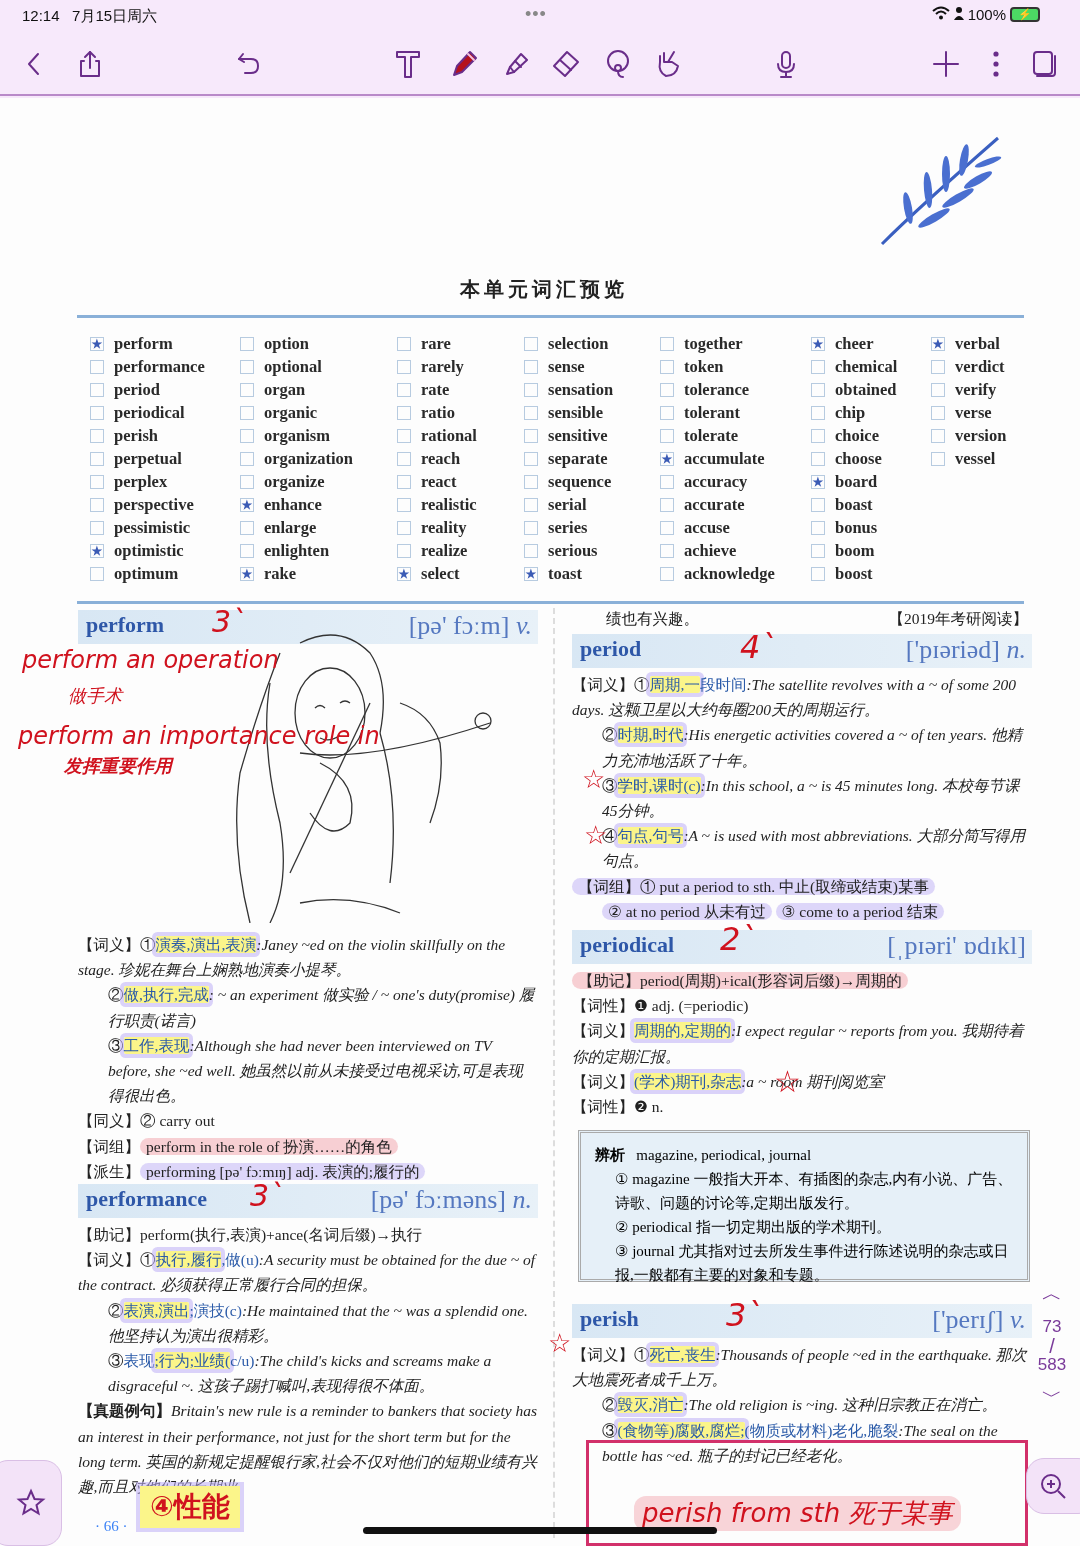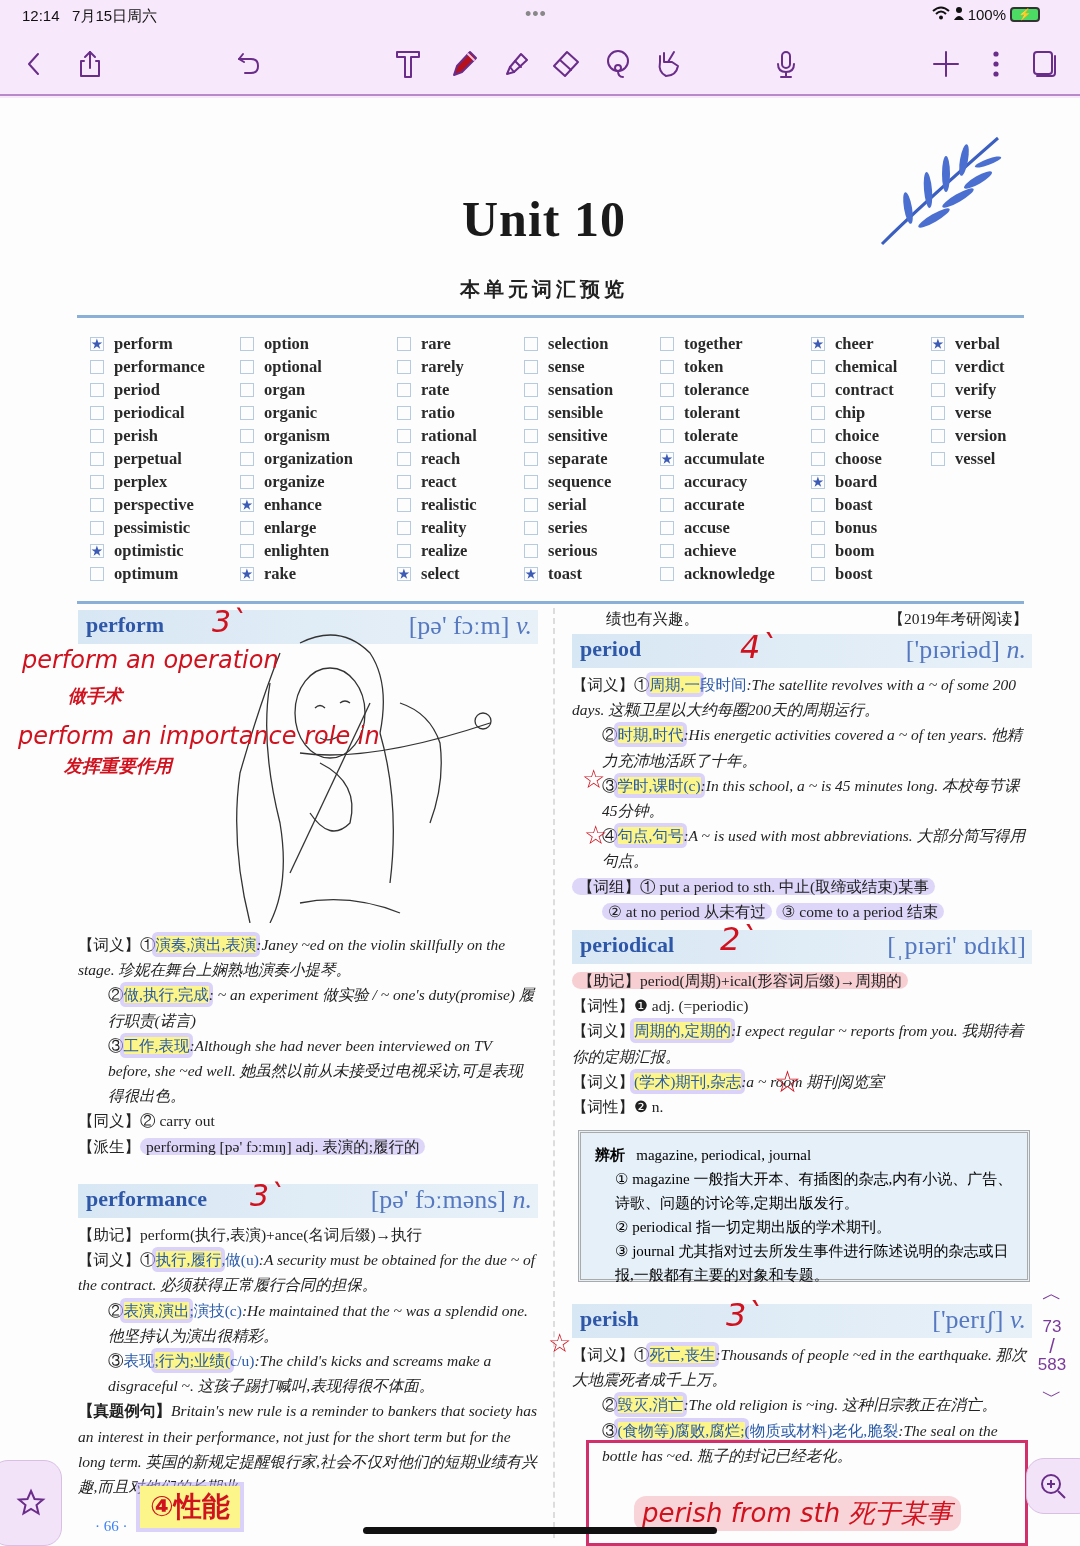--- a/index.html
+++ b/index.html
@@ -156,21 +156,20 @@
         <ellipse cx="30" cy="80" rx="4" ry="16" transform="rotate(-10 30 80)"></ellipse>
         <ellipse cx="50" cy="62" rx="4" ry="18" transform="rotate(-5 50 62)"></ellipse>
         <ellipse cx="68" cy="46" rx="4" ry="18" transform="rotate(0 68 46)"></ellipse>
         <ellipse cx="86" cy="32" rx="4" ry="16" transform="rotate(10 86 32)"></ellipse>
         <ellipse cx="56" cy="90" rx="4" ry="18" transform="rotate(60 56 90)"></ellipse>
         <ellipse cx="80" cy="70" rx="4" ry="18" transform="rotate(60 80 70)"></ellipse>
         <ellipse cx="100" cy="52" rx="4" ry="16" transform="rotate(60 100 52)"></ellipse>
         <ellipse cx="110" cy="34" rx="3" ry="14" transform="rotate(70 110 34)"></ellipse>
       </g>
   </svg>
-  <div class="unit-title">Unit  10</div>
   <div class="subtitle">本单元词汇预览</div>
   <div class="rule"></div>
 
   <div class="vocab">
     <div class="vcol" style="width:150px">
         <div class="vitem">
           <span class="cb">★</span>
           <span>perform</span>
         </div>
         <div class="vitem">
@@ -402,21 +401,21 @@
         <div class="vitem">
           <span class="cb">★</span>
           <span>cheer</span>
         </div>
         <div class="vitem">
           <span class="cb"></span>
           <span>chemical</span>
         </div>
         <div class="vitem">
           <span class="cb"></span>
-          <span>contract</span>
+          <span>obtained</span>
         </div>
         <div class="vitem">
           <span class="cb"></span>
           <span>chip</span>
         </div>
         <div class="vitem">
           <span class="cb"></span>
           <span>choice</span>
         </div>
         <div class="vitem">
@@ -495,29 +494,30 @@
       <path d="M120 115 Q130 120 140 112"></path>
         <path d="M100 130 Q170 140 290 100"></path>
         <circle cx="283" cy="98" r="8"></circle>
       <path d="M120 140 Q160 160 150 200 Q130 220 110 190"></path>
         <path d="M90 250 L170 80"></path>
       <path d="M200 80 Q230 90 240 120 Q245 160 230 200"></path>
         <path d="M100 280 Q150 270 200 290"></path>
     </g>
   </svg>
   <div class="hand" style="left:22px;top:548px;font-size:24px">perform an operation</div>
-  <div class="hand" style="left:68px;top:586px;font-size:18px;font-weight:bold">做手术</div>
+  <div class="hand" style="left:68px;top:586px;font-size:18px;font-weight:normal">做手术</div>
   <div class="hand" style="left:18px;top:624px;font-size:24px">perform an importance role in</div>
   <div class="hand" style="left:64px;top:656px;font-size:18px;font-weight:bold">发挥重要作用</div>
 
   <div class="col lcol" style="top:834px">
     <div><span>【词义】①</span><span class="hl">演奏,演出,表演</span><span class="it">:Janey ~ed on the violin skillfully on the stage. 珍妮在舞台上娴熟地演奏小提琴。</span></div>
     <div class="ind"><span>②</span><span class="hl">做,执行,完成</span><span class="it">: ~ an experiment 做实验 / ~ one's duty(promise) 履行职责(诺言)</span></div>
     <div class="ind"><span>③</span><span class="hl">工作,表现</span><span class="it">:Although she had never been interviewed on TV before, she ~ed well. 她虽然以前从未接受过电视采访,可是表现得很出色。</span></div>
     <div>【同义】② carry out</div>
+    <div><span>【词组】</span><span class="pinkhl">perform in the role of 扮演……的角色</span></div>
     <div><span>【派生】</span><span class="purphl">performing [pə' fɔːmɪŋ] adj. 表演的;履行的</span></div>
   </div>
 
   <div class="col lcol" style="top:1086px">
     <div class="headband">
       <span class="hw">performance</span>
       <span class="ipa"><span>[pə' fɔːməns]</span> <i>n.</i></span>
     </div>
     <div>【助记】perform(执行,表演)+ance(名词后缀)→执行</div>
     <div><span>【词义】①</span><span class="hl">执行,履行</span><span class="blue">,做(u)</span><span class="it">:A security must be obtained for the due ~ of the contract. 必须获得正常履行合同的担保。</span></div>

